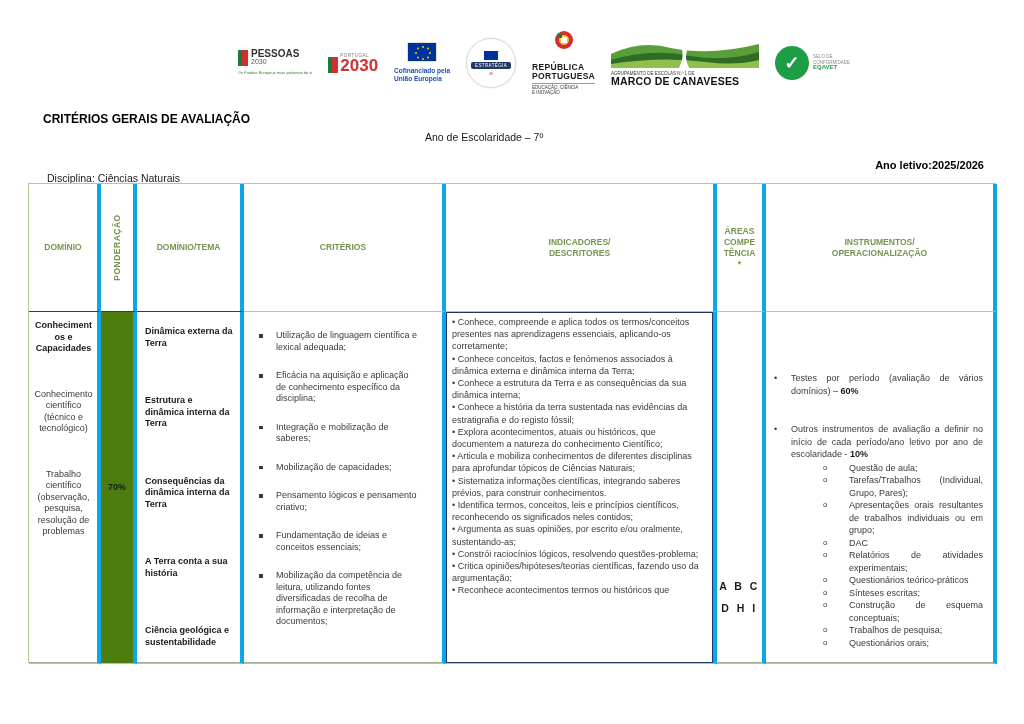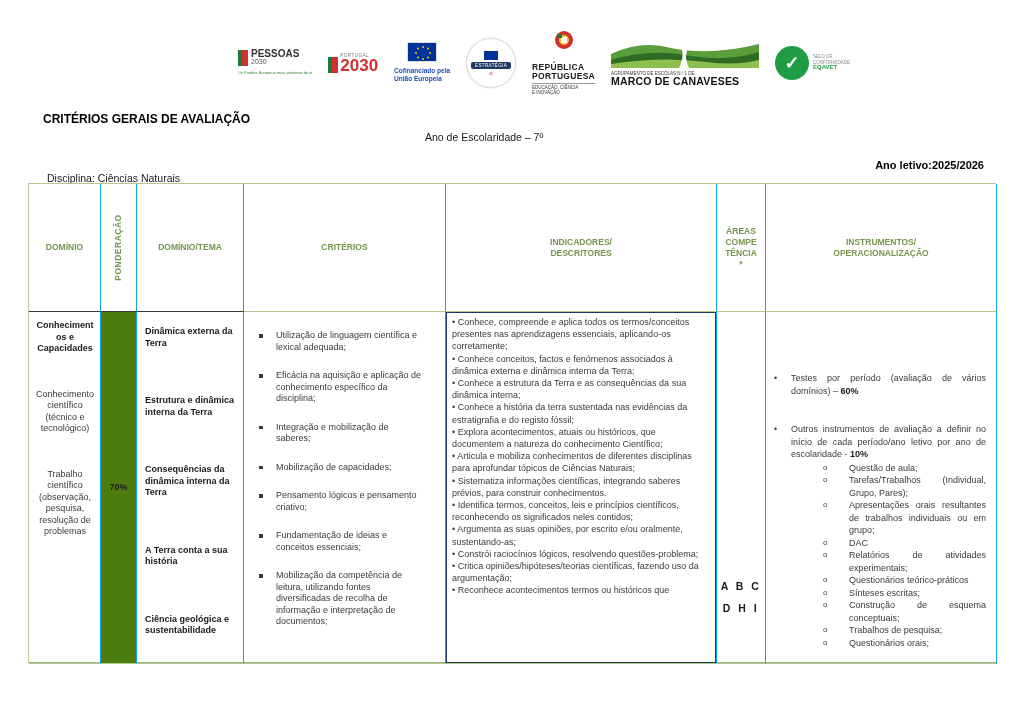--- a/index.html
+++ b/index.html
@@ -45,21 +45,21 @@
   
   .doc-title{position:absolute;left:43px;top:112px;font-size:12px;font-weight:bold;color:#000;}
   .doc-sub1{position:absolute;left:47px;top:148px;font-size:10.5px;color:#1a1a1a;margin-top:24px;}
   .doc-sub2{position:absolute;left:425px;top:131px;font-size:10.5px;color:#1a1a1a;}
   .doc-year{position:absolute;right:40px;top:159px;font-size:11px;font-weight:bold;color:#000;}
   
   .tbl{position:absolute;left:28px;top:183px;width:968px;height:480px;
     display:grid;grid-template-columns:72px 36px 107px 202px 271px 49px 231px;
     grid-template-rows:128px 352px;
     border-top:1px solid #b3ca8f;border-left:1px solid #b3ca8f;border-bottom:1px solid #9fb18c;}
-  .cell{border-right:1px solid #0ea5e9;border-bottom:1px solid #b3ca8f;overflow:hidden;position:relative;}
+  .cell{border-right:4px solid #0ea5e9;border-bottom:1px solid #b3ca8f;overflow:hidden;position:relative;}
   .hcell{display:flex;align-items:center;justify-content:center;text-align:center;
     font-size:8.5px;font-weight:bold;color:#76954e;white-space:pre-line;line-height:11px;padding:4px;}
   .hc-dark{border-bottom:1.5px solid #3a3a3a;}
   .vert{transform:rotate(-90deg);white-space:nowrap;letter-spacing:.5px;}
   .bcell{font-size:9px;line-height:11px;color:#3a3a3a;}
   .pond{background:#4d7c0f;display:flex;align-items:center;justify-content:center;font-weight:bold;color:#1a1a1a;}
   
   .dom{padding:8px 4px 0 5px;}
   .dom-title{font-weight:bold;color:#1a1a1a;text-align:center;overflow-wrap:break-word;line-height:11.5px;}
   .dom-item{margin-top:34px;line-height:11.5px;overflow-wrap:break-word;text-align:center;}

